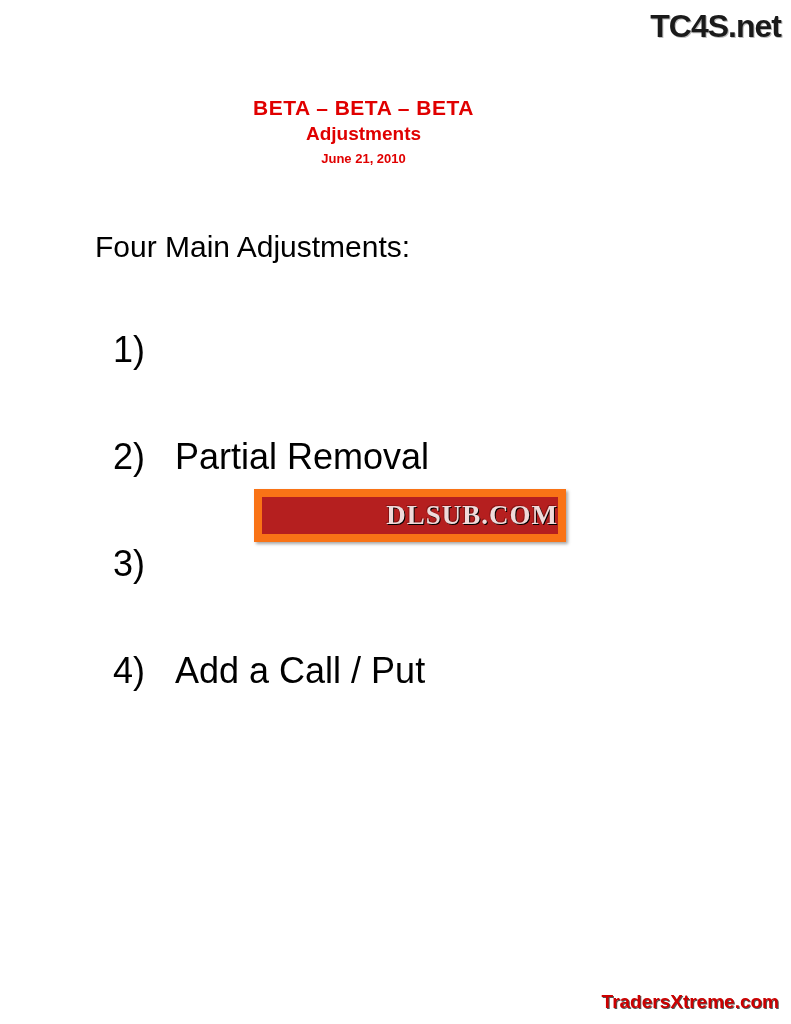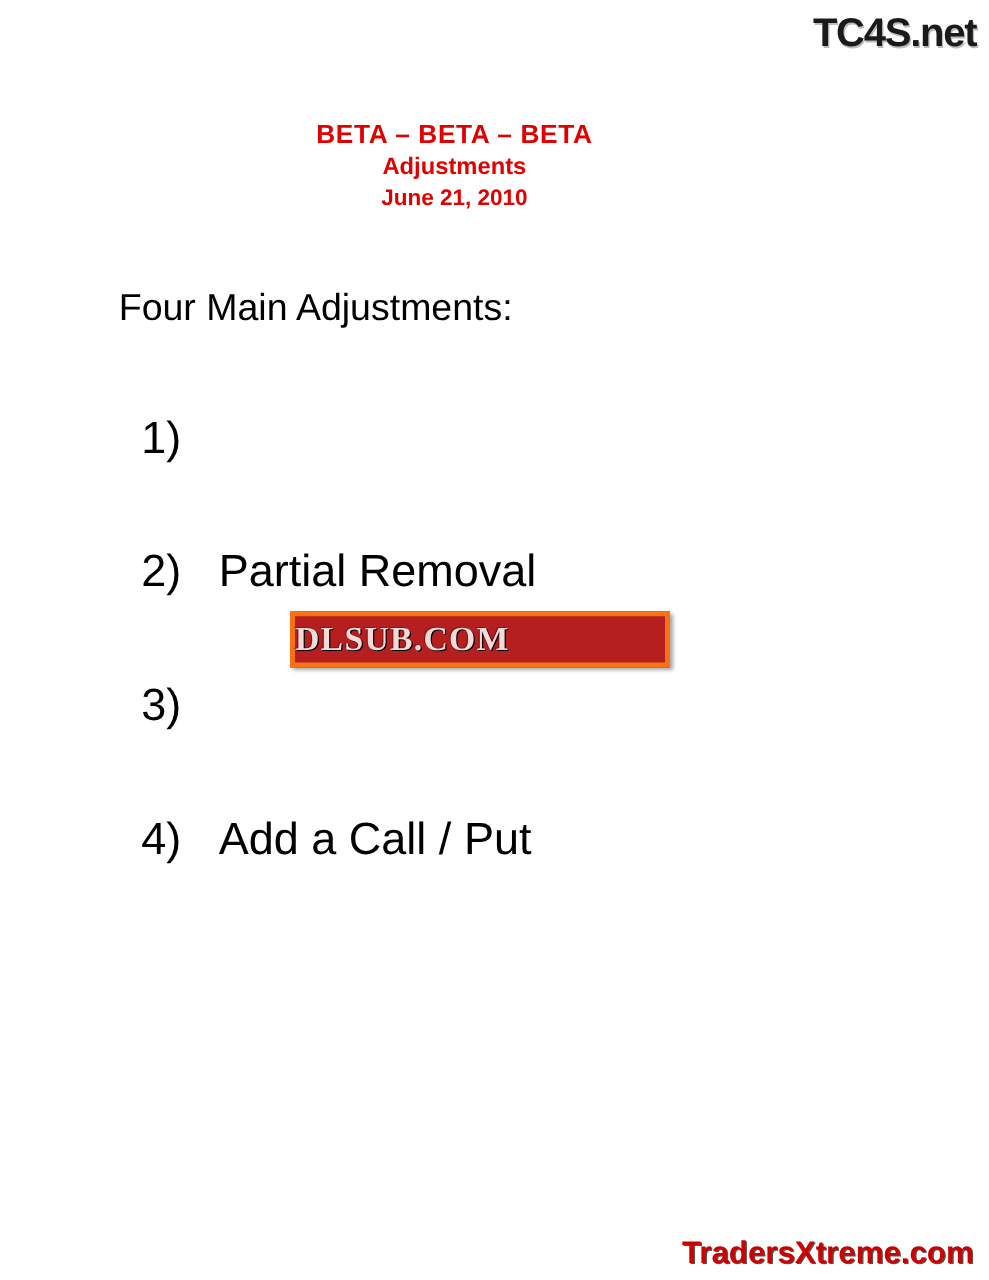--- a/index.html
+++ b/index.html
@@ -44,21 +44,21 @@
   .header-line-1 {
     font-size: 21px;
     line-height: 26px;
     letter-spacing: 0.5px;
   }
   .header-line-2 {
     font-size: 19px;
     line-height: 25px;
   }
   .header-line-3 {
-    font-size: 18px;
+    font-size: 13px;
     line-height: 25px;
   }
 
   
   .body-title {
     position: absolute;
     top: 224px;
     left: 95px;
     font-size: 30px;
     line-height: 46px;
@@ -86,47 +86,47 @@
     flex: 0 0 62px;
   }
   .list-item .txt {
     white-space: nowrap;
   }
 
   
   .watermark {
     position: absolute;
     top: 489px;
-    left: 232px;
+    left: 254px;
     width: 296px;
     height: 37px;
     background: #b51f1f;
-    border: 4px solid #f97316;
+    border: 8px solid #f97316;
     box-shadow: 2px 2px 3px rgba(0,0,0,0.35);
     display: flex;
     align-items: center;
-    justify-content: flex-start;
+    justify-content: flex-end;
   }
   .watermark span {
     font-family: "Liberation Serif", serif;
     font-weight: bold;
     font-size: 27px;
     letter-spacing: 1px;
     color: #f0dada;
     text-shadow: 1px 1px 0 #000, -1px -1px 0 #8a1414;
   }
 
   
   .brand-bottom {
     position: absolute;
     bottom: 8px;
     right: 12px;
     font-family: "Liberation Sans", sans-serif;
     font-weight: bold;
-    font-size: 25px;
+    font-size: 19px;
     line-height: 28px;
     color: #cc0000;
     text-shadow: 1px 1px 0 #555555;
     margin-top: 28px;
   }
 </style>
 </head>
 <body>
 
 <div class="brand-top">TC4S.net</div>

